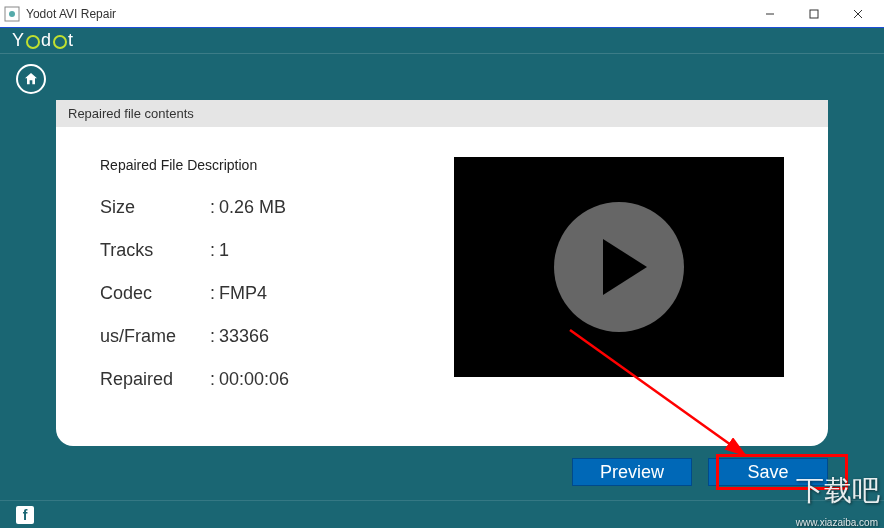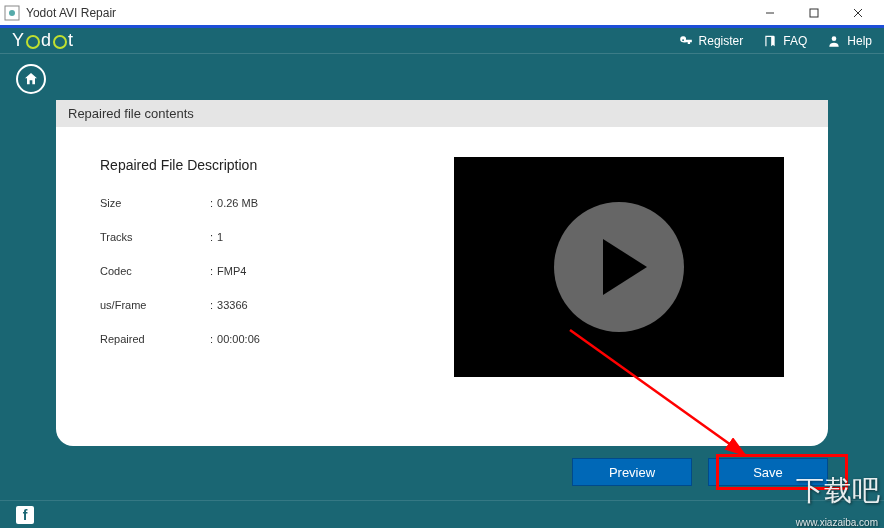--- a/index.html
+++ b/index.html
@@ -1,18 +1,18 @@
 <!DOCTYPE html>
 <html><head>
 <meta charset="utf-8">
 <style>
 * { margin: 0; padding: 0; box-sizing: border-box; font-family: "Segoe UI", Arial, sans-serif; }
 body { width: 884px; height: 528px; background: #fff; overflow: hidden; position: relative; }
 
-.titlebar { height: 28px; background: #fff; border-bottom: 3px solid #1d4ed8; display: flex; align-items: center; padding: 0 4px; }
+.titlebar { height: 28px; background: #fff; border-bottom: 1px solid #1d4ed8; display: flex; align-items: center; padding: 0 4px; }
 .titlebar-icon { width: 16px; height: 16px; margin-right: 6px; display: flex; align-items: center; justify-content: center; }
 .titlebar-text { font-size: 12px; color: #333; flex: 1; }
 .win-controls { display: flex; }
 .win-btn { width: 44px; height: 28px; display: flex; align-items: center; justify-content: center; color: #333; font-size: 12px; }
 .win-btn svg { width: 10px; height: 10px; }
 
 .app-body { height: calc(100% - 28px); background: #1a6673; display: flex; flex-direction: column; }
 
 .top-menu { height: 26px; background: #1a6673; display: flex; align-items: center; padding: 0 12px; border-bottom: 1px solid rgba(255,255,255,0.15); }
 .logo { font-family: "Segoe UI", Arial, sans-serif; }
@@ -25,32 +25,32 @@
 .home-row { padding: 10px 16px 6px; }
 .home-btn { width: 30px; height: 30px; border: 2px solid #fff; border-radius: 50%; display: flex; align-items: center; justify-content: center; cursor: pointer; }
 .home-btn svg { width: 16px; height: 16px; fill: #fff; }
 
 .content-card { background: #fff; margin: 0 56px 12px 56px; flex: 1; display: flex; flex-direction: column; border-radius: 17px; }
 .section-header { background: #e5e5e5; padding: 6px 12px; font-size: 13px; color: #333; }
 .section-body { flex: 1; display: flex; padding: 30px 44px 20px; gap: 20px; }
 
 .desc-col { flex: 0 0 300px; }
 .desc-title { font-size: 14px; color: #222; margin-bottom: 24px; font-weight: 400; }
-.desc-row { display: flex; margin-bottom: 22px; font-size: 11px; color: #333; }
+.desc-row { display: flex; margin-bottom: 22px; font-size: 18px; color: #333; }
 .desc-label { width: 110px; }
 .desc-value { }
 .desc-colon { margin-right: 4px; }
 
 .preview-col { flex: 1; display: flex; justify-content: flex-end; }
 .video-preview { width: 330px; height: 220px; background: #000; display: flex; align-items: center; justify-content: center; position: relative; }
 .play-circle { width: 130px; height: 130px; background: #666; border-radius: 50%; display: flex; align-items: center; justify-content: center; cursor: pointer; }
 .play-triangle { width: 0; height: 0; border-left: 44px solid #000; border-top: 28px solid transparent; border-bottom: 28px solid transparent; margin-left: 12px; }
 
 .button-row { display: flex; justify-content: flex-end; gap: 16px; padding: 0 56px 14px 0; }
-.action-btn { width: 120px; height: 28px; background: #0068b7; color: #fff; border: 1px solid #004a8c; font-size: 13px; display: flex; align-items: center; justify-content: center; cursor: pointer; }
+.action-btn { width: 120px; height: 28px; background: #0068b7; color: #fff; border: 1px solid #004a8c; font-size: 18px; display: flex; align-items: center; justify-content: center; cursor: pointer; }
 
 .bottom-bar { height: 28px; background: #1a6673; display: flex; align-items: center; padding: 0 16px; border-top: 1px solid rgba(255,255,255,0.12); }
 .fb-icon { width: 18px; height: 18px; background: #fff; color: #1a6673; display: flex; align-items: center; justify-content: center; font-weight: bold; font-size: 14px; border-radius: 2px; cursor: pointer; }
 
 .annotation-arrow { position: absolute; pointer-events: none; }
 .highlight-box { position: absolute; border: 3px solid #ff0000; pointer-events: none; }
 .watermark { position: absolute; right: 4px; bottom: 0; font-size: 28px; color: rgba(255,255,255,0.9); font-weight: 300; font-family: "SimHei","Microsoft YaHei", Arial; text-shadow: 1px 1px 3px rgba(0,0,0,0.6); pointer-events:none; }
 .watermark-sub { position: absolute; right: 6px; bottom: 0px; font-size: 10px; color: rgba(255,255,255,0.85); text-shadow: 1px 1px 2px rgba(0,0,0,0.6); pointer-events:none;margin-left:47px; }
 </style>
 </head>
@@ -88,41 +88,20 @@
 
   <div class="top-menu">
     <div class="logo">
       <span class="logo-text">
         <span>Y</span>
           <span class="logo-o"></span>
           <span>d</span>
           <span class="logo-o"></span>
           <span>t</span>
       </span>
-    </div>
-    <div class="menu-right">
-      <div class="menu-item">
-        <svg viewBox="0 0 24 24">
-            <path d="M7 14a5 5 0 1 1 4.9-4H22v4h-3v3h-4v-3h-3.1A5 5 0 0 1 7 14zm0-2a1.5 1.5 0 1 0 0-3 1.5 1.5 0 0 0 0 3z"></path>
-          </svg>
-        <span>Register</span>
-      </div>
-      <div class="menu-item">
-        <svg viewBox="0 0 24 24">
-            <path d="M4 3h14a2 2 0 0 1 2 2v16l-3-2-3 2V5H6v16H4z"></path>
-          </svg>
-        <span>FAQ</span>
-      </div>
-      <div class="menu-item">
-        <svg viewBox="0 0 24 24">
-            <circle cx="12" cy="8" r="4"></circle>
-            <path d="M4 21c0-4 4-6 8-6s8 2 8 6v1H4z"></path>
-          </svg>
-        <span>Help</span>
-      </div>
     </div>
   </div>
 
   <div class="home-row">
     <div class="home-btn">
       <svg viewBox="0 0 24 24">
           <path d="M12 3l9 8h-3v9h-4v-6h-4v6H6v-9H3z"></path>
         </svg>
     </div>
   </div>

